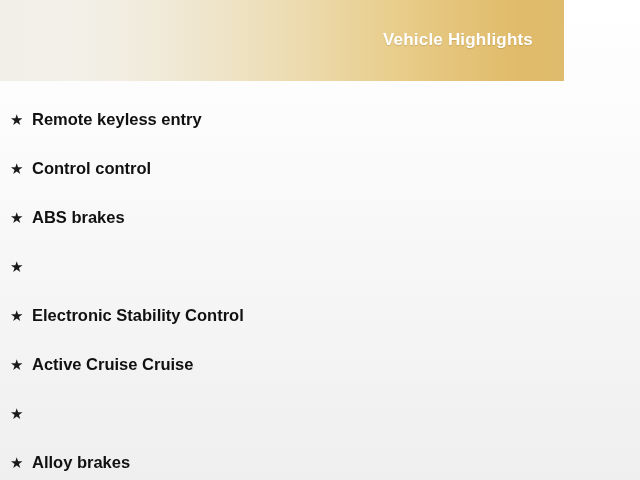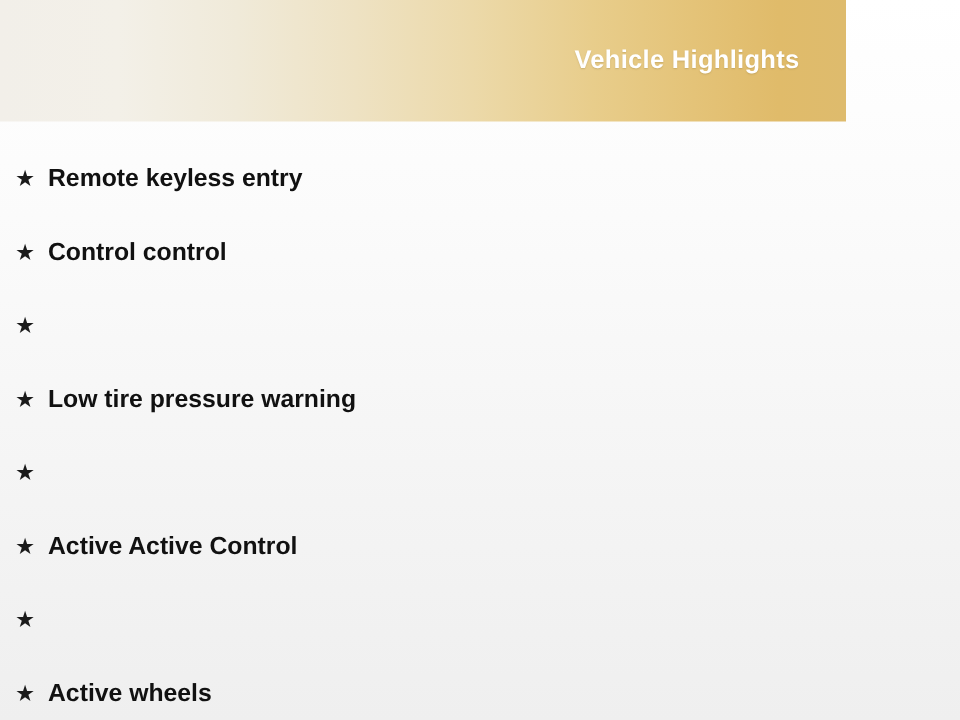--- a/index.html
+++ b/index.html
@@ -93,39 +93,40 @@
       <span class="item-label">Remote keyless entry</span>
     </div>
 
     <div class="list-item">
       <span class="bullet">★</span>
       <span class="item-label">Control control</span>
     </div>
 
     <div class="list-item">
       <span class="bullet">★</span>
-    </div>
-
-    <div class="list-item">
-      <span class="bullet">★</span>
-      <span class="item-label">Low tire pressure warning</span>
+      <span class="item-label">ABS brakes</span>
     </div>
 
     <div class="list-item">
       <span class="bullet">★</span>
     </div>
 
     <div class="list-item">
       <span class="bullet">★</span>
-      <span class="item-label">Active Active Control</span>
+      <span class="item-label">Electronic Stability Control</span>
+    </div>
+
+    <div class="list-item">
+      <span class="bullet">★</span>
+      <span class="item-label">Active Cruise Cruise</span>
     </div>
 
     <div class="list-item">
       <span class="bullet">★</span>
     </div>
 
     <div class="list-item">
       <span class="bullet">★</span>
-      <span class="item-label">Active wheels</span>
+      <span class="item-label">Alloy brakes</span>
     </div>
 
   </div>
 </div>
 
 </body></html>

